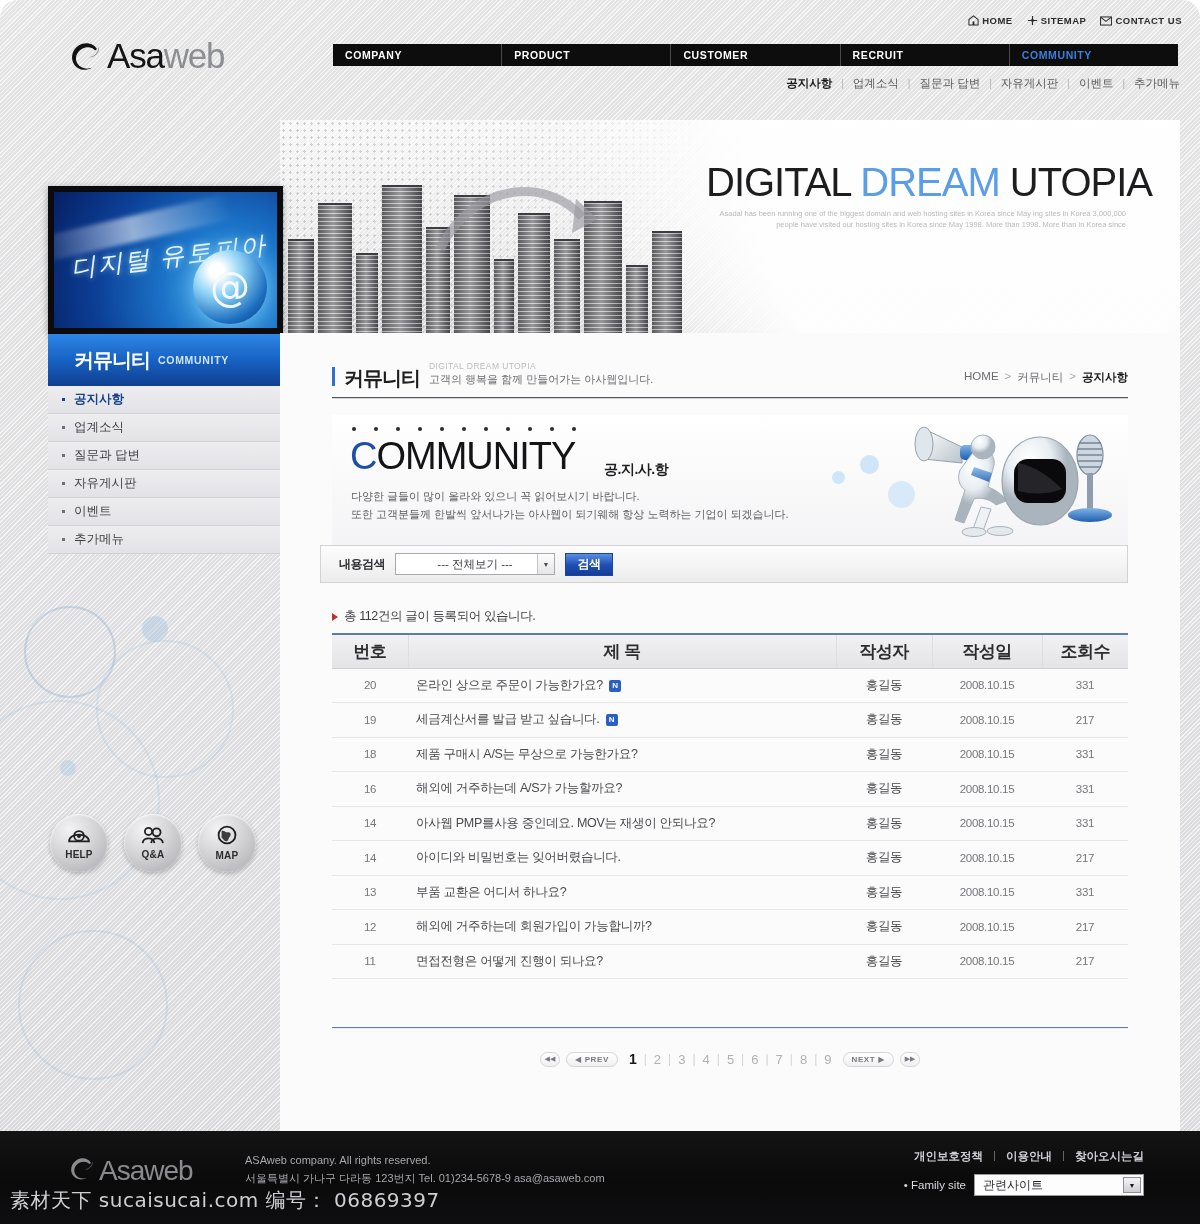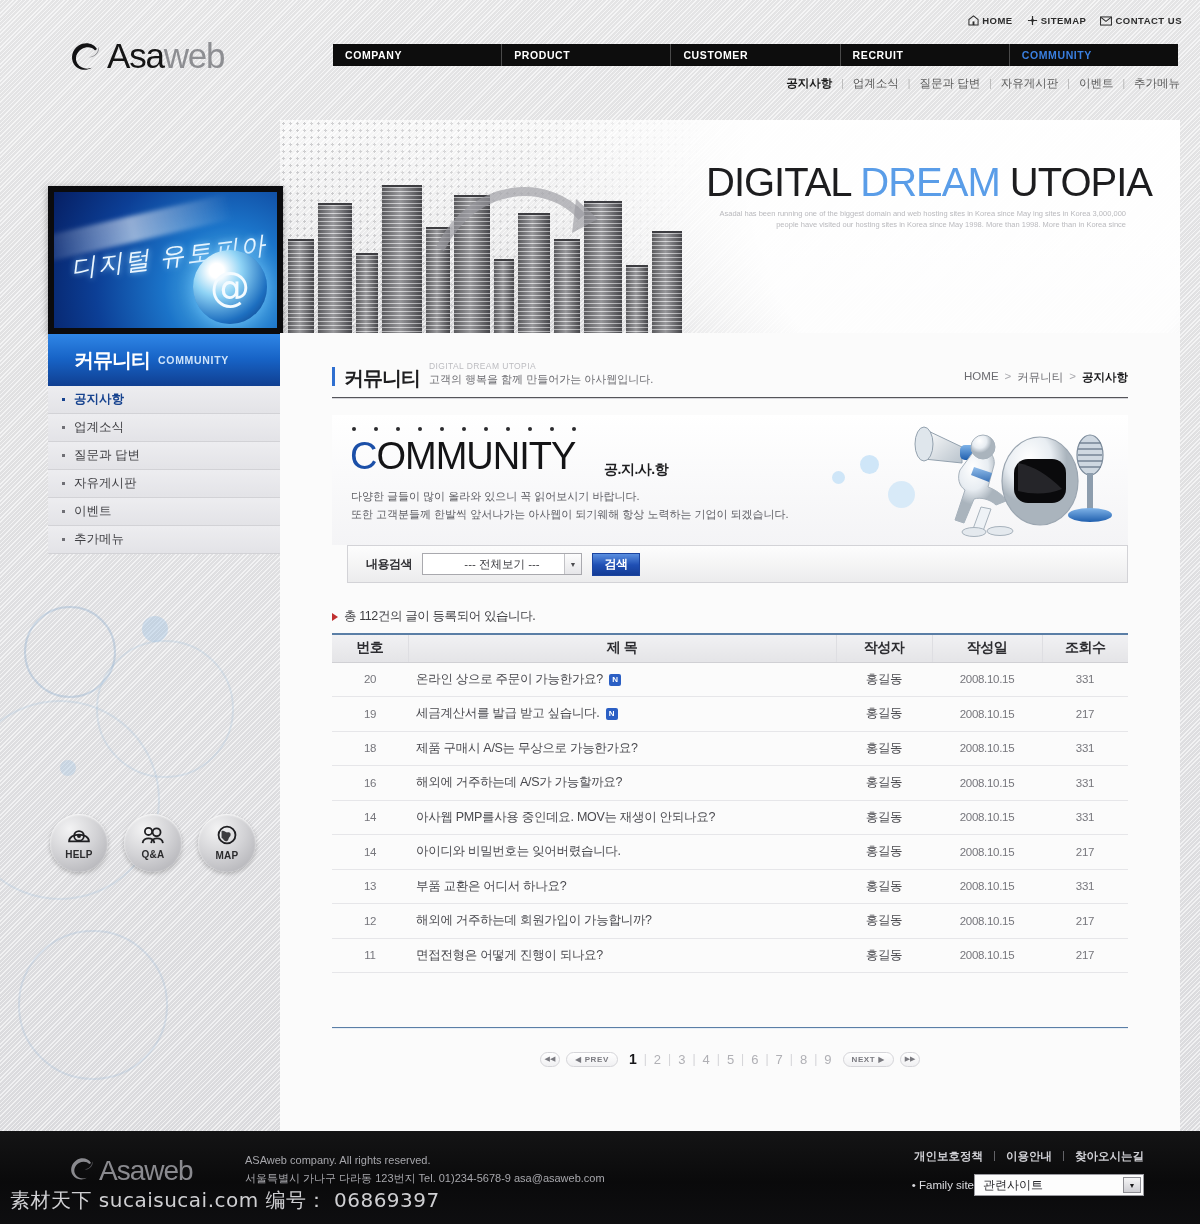--- a/index.html
+++ b/index.html
@@ -7,20 +7,21 @@
     width: 1200px; height: 1224px;
     font-family: "Liberation Sans", "DejaVu Sans", sans-serif;
     background: #ffffff;
     overflow: hidden;
   }
   #page {
     position: relative; width: 1200px; height: 1224px;
     background:
       repeating-linear-gradient(135deg, rgba(255,255,255,.55) 0 1px, rgba(0,0,0,.018) 1px 3px),
       linear-gradient(180deg,#e9e9ea 0%,#e4e4e6 40%,#dedee1 100%);
+    border-radius: 18px;
   }
 
   
   .deco-ring { position:absolute; border-radius:50%; border:2px solid rgba(120,160,200,.30); }
   .deco-ring.f { border-color: rgba(150,185,220,.22); }
   .deco-dot { position:absolute; border-radius:50%; }
 
   
   .utilbar {
     position:absolute; right:18px; top:15px;
@@ -153,21 +154,21 @@
   .vbig .c1 { color:#1b4fa8; }
   .vko { position:absolute; left:272px; top:46px; font-size:14px; font-weight:bold;
     letter-spacing:-.5px; color:#1e1e20; }
   .vdesc { position:absolute; left:19px; top:72px; font-size:11px; line-height:1.65; color:#5c5c62; }
   .vblob { position:absolute; border-radius:50%; background:#cfe6f8; }
 
   
   .mascot { position:absolute; right:6px; top:-4px; width:260px; height:130px; }
 
   .searchbar {
-    position:absolute; left:67px; right:52px; top:212px; height:38px;
+    position:absolute; left:40px; right:52px; top:212px; height:38px;
     background:linear-gradient(180deg,#fdfdfd,#ececed); border:1px solid #d3d3d7;
     display:flex; align-items:center; padding:0 10px; gap:10px;
   }
   .searchbar .lab { font-size:12px; font-weight:bold; color:#2f2f33; letter-spacing:-.5px; padding-left:8px; }
   .sel { position:relative; width:160px; height:22px; background:#fff; border:1px solid #a9a9ae;
          display:flex; align-items:center; justify-content:center; font-size:11.5px; color:#3a3a3e; cursor:pointer; }
   .sel .arrow { position:absolute; right:0; top:0; bottom:0; width:17px; border-left:1px solid #c2c2c6;
     background:linear-gradient(180deg,#fdfdfd,#e6e6e9); display:flex; align-items:center; justify-content:center;
     font-size:7px; color:#4c4c50; }
   .sinput { flex:1; height:22px; background:#fff; border:1px solid #c7c7cb; padding:0 8px;
@@ -177,21 +178,21 @@
     color:#fff; font-size:12px; font-weight:bold; letter-spacing:-.5px;
     display:flex; align-items:center; justify-content:center; }
 
   .total { position:absolute; left:52px; top:275px; display:flex; align-items:center; gap:6px;
            font-size:12.5px; color:#3c3c40; letter-spacing:-.4px; }
   .total .tri { width:0;height:0;border-left:6px solid #c03030;border-top:4px solid transparent;border-bottom:4px solid transparent; }
 
   table.board { position:absolute; left:52px; right:52px; top:300px; width:796px;
                 border-collapse:collapse; }
   table.board thead th {
-    height:28px; font-size:14px; font-weight:bold; color:#2d2d31; letter-spacing:-.5px;
+    height:34px; font-size:17px; font-weight:bold; color:#2d2d31; letter-spacing:-.5px;
     background:linear-gradient(180deg,#f1f1f3,#e4e4e7);
     border-top:2px solid #5a7ea6; border-bottom:1px solid #d0d0d4;
   }
   table.board thead th + th { border-left:1px solid #dedee2; }
   table.board tbody td {
     height:34.5px; font-size:12.5px; color:#49494e; border-bottom:1px solid #e6e6e9;
     text-align:center; letter-spacing:-.3px;
   }
   table.board tbody td.subject { text-align:left; padding-left:8px; cursor:pointer;margin-left:36px; }
   table.board tbody td.num, table.board tbody td.hit, table.board tbody td.date { color:#76767c; font-size:11.5px; }
@@ -215,21 +216,21 @@
 
   
   .footer { position:absolute; left:0; bottom:0; width:1200px; height:93px;
             background: linear-gradient(180deg,#141415 0%,#0a0a0b 55%,#0e0e10 100%); }
   .f-logo { position:absolute; left:68px; top:24px; display:flex; align-items:center; gap:4px; }
   .f-logo .ft { font-size:28px; color:#8a8a8f; letter-spacing:-1px; line-height:1; }
   .f-info { position:absolute; left:245px; top:20px; font-size:11px; line-height:1.65; color:#a7a7ac; }
   .f-links { position:absolute; right:56px; top:18px; display:flex; gap:10px;
              font-size:11.5px; font-weight:bold; color:#cfcfd4; }
   .f-links .sep { color:#6a6a70; font-weight:normal; }
-  .f-fam { position:absolute; right:56px; top:43px; display:flex; align-items:center; }
+  .f-fam { position:absolute; right:56px; top:43px; display:flex; align-items:center; gap:8px; }
   .f-fam .lab { font-size:11.5px; color:#dcdce0; }
   .f-fam .fsel { width:170px; height:22px; background:#fdfdfd; border:1px solid #9a9aa0;
      display:flex; align-items:center; padding-left:8px; font-size:12px; color:#27272b; position:relative; cursor:pointer; }
   .f-fam .fsel .arw { position:absolute; right:2px; top:2px; bottom:2px; width:18px;
      background:linear-gradient(180deg,#f6f6f7,#cdcdd2); border:1px solid #8d8d93;
      display:flex; align-items:center; justify-content:center; font-size:7px; color:#1a1a1c; }
 
   .watermark { position:absolute; left:10px; bottom:10px; font-size:20px; color:#cfcfd2;
      font-family:"DejaVu Sans", sans-serif; white-space:nowrap; letter-spacing:.5px; }
 </style>

